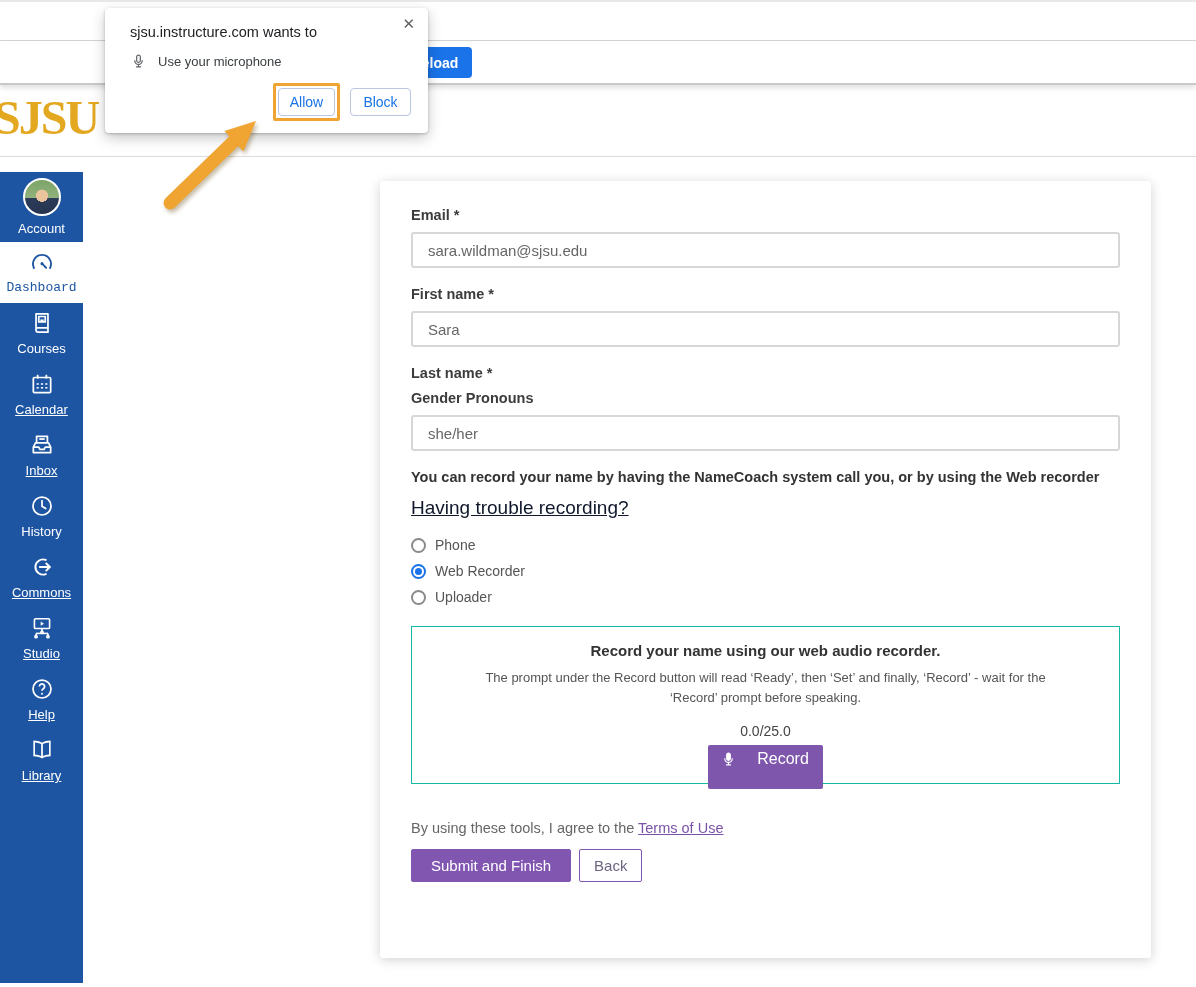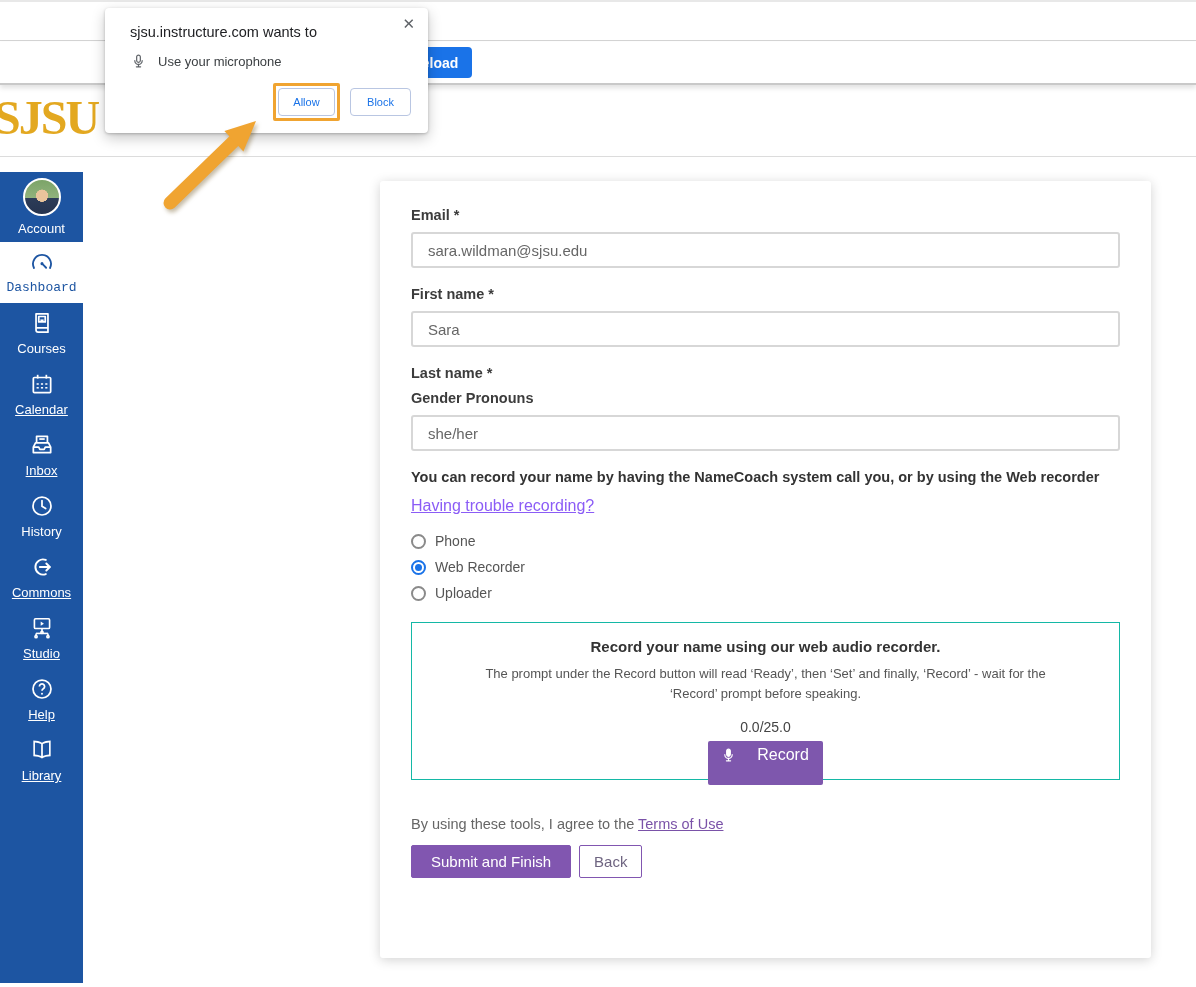--- a/index.html
+++ b/index.html
@@ -28,21 +28,21 @@
       radial-gradient(circle at 50% 46%, #e9c49c 0 24%, rgba(0,0,0,0) 25%),
       linear-gradient(180deg, #7ca468 0%, #90b27c 52%, #2c3c58 53%, #263450 100%); }
 
   
   .form-card { position:absolute; left:380px; top:181px; width:771px; height:777px; background:#fff; border-radius:3px;
                box-shadow:0 2px 12px rgba(0,0,0,.18); padding:26px 31px 0 31px; z-index:1; }
   .field-label { display:block; font-size:14.5px; font-weight:bold; color:#3c3c3c; margin:0 0 9px 0; }
   .text-input { display:block; width:709px; height:36px; border:2px solid #d7d7d7; border-radius:3px; padding:0 15px;
                 font-size:15px; color:#666; font-family:"Liberation Sans",sans-serif; margin-bottom:18px; background:#fff; }
   .instruction { font-size:14.5px; font-weight:bold; color:#333; margin-top:17px; }
-  .trouble-link { display:inline-block; margin-top:12px; font-size:16px; color:#8b5cf6; text-decoration:underline; cursor:pointer; }
+  .trouble-link { display:inline-block; margin-top:12px; font-size:19px; color:#0f172a; text-decoration:underline; cursor:pointer; }
   .radio-group { margin-top:13px; }
   .radio-row { display:flex; align-items:center; gap:9px; height:26px; cursor:pointer; }
   .radio-circle { width:15px; height:15px; border-radius:50%; border:2px solid #8a8a8a; background:#fff; flex:0 0 auto; position:relative; }
   .radio-row.checked .radio-circle { border-color:#1a73e8; }
   .radio-row.checked .radio-circle::after { content:""; position:absolute; left:2px; top:2px; width:7px; height:7px; border-radius:50%; background:#1a73e8; }
   .radio-label { font-size:14px; color:#555; }
   .recorder-box { margin-top:16px; width:709px; height:158px; border:1px solid #14b8a6; text-align:center; padding-top:15px; }
   .recorder-title { font-size:15px; font-weight:bold; color:#333; }
   .recorder-desc { font-size:13px; color:#555; max-width:565px; margin:9px auto 0 auto; line-height:1.55; }
   .recorder-timer { font-size:14px; color:#444; margin-top:15px; }
@@ -57,21 +57,21 @@
 
   
   .perm-popup { position:absolute; left:105px; top:8px; width:323px; height:125px; background:#fff; border-radius:4px; z-index:20;
                 box-shadow:0 1px 3px rgba(0,0,0,.22), 0 5px 14px rgba(0,0,0,.22); }
   .perm-close { position:absolute; right:11px; top:6px; font-size:15px; color:#5f6368; cursor:pointer; line-height:1; padding:2px; }
   .perm-title { position:absolute; left:25px; top:16px; font-size:14.5px; color:#202124; }
   .perm-row { position:absolute; left:25px; top:45px; display:flex; align-items:center; gap:11px; color:#5f6368; }
   .perm-text { font-size:13px; color:#3c4043; }
   .mic-icon { width:17px; height:17px; }
   .allow-highlight { position:absolute; left:168px; top:75px; border:3px solid #f0a431; padding:2px; border-radius:2px; }
-  .perm-btn { background:#fff; border:1px solid #b9c6e2; color:#1a73e8; font-size:11px; font-weight:500; border-radius:4px;
+  .perm-btn { background:#fff; border:1px solid #b9c6e2; color:#1a73e8; font-size:14px; font-weight:500; border-radius:4px;
               width:57px; height:28px; cursor:pointer; font-family:"Liberation Sans",sans-serif; }
   .block-btn { position:absolute; left:245px; top:80px; width:61px; }
 
   
   .arrow-svg { position:absolute; left:140px; top:105px; z-index:21; filter:drop-shadow(2px 3px 2px rgba(90,60,0,.35)); }
 </style>
 </head>
 <body>
 
 <div id="stage">

